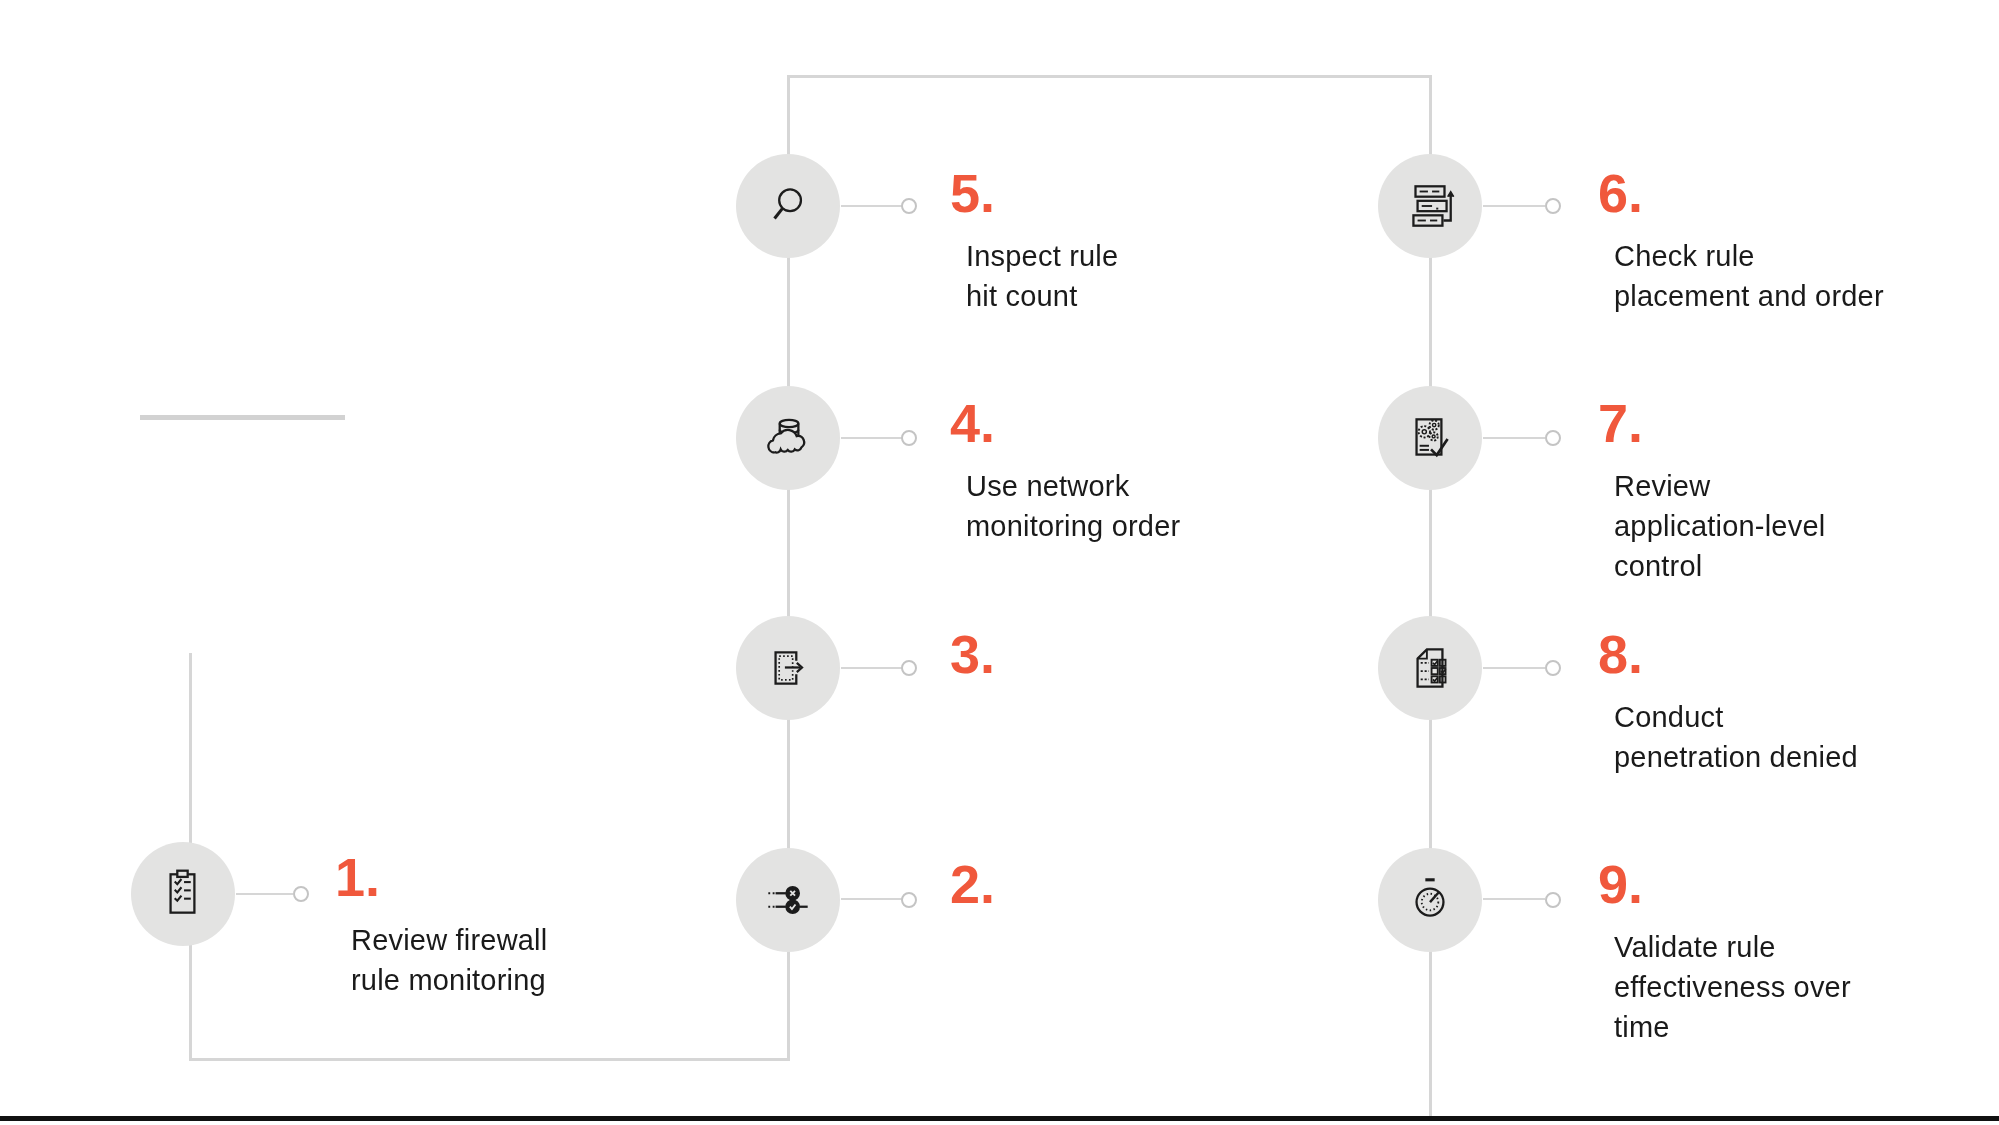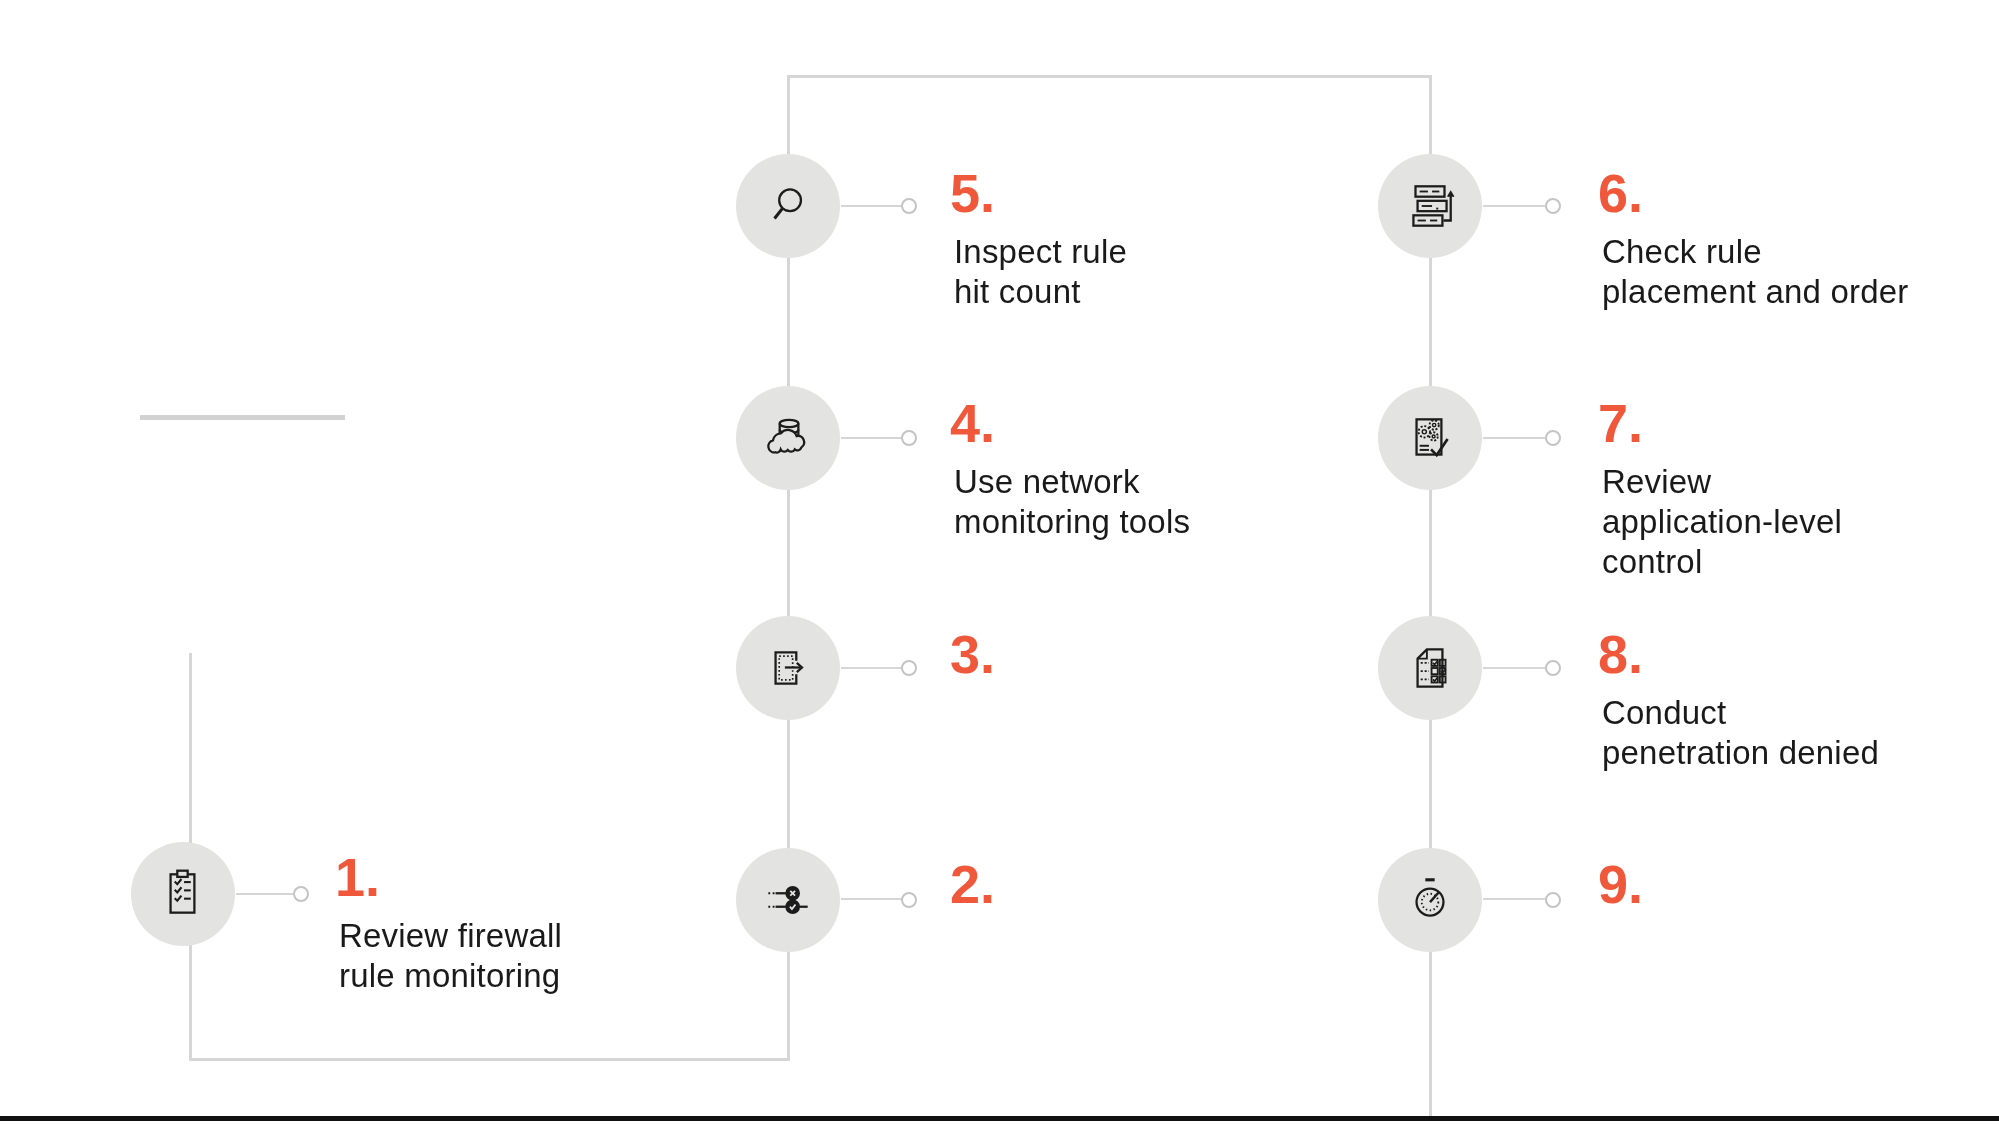--- a/index.html
+++ b/index.html
@@ -23,21 +23,21 @@
   .ring{
     position:absolute;width:16px;height:16px;border-radius:50%;
     border:2.5px solid #c4c4c4;background:#ffffff;box-sizing:border-box;
   }
   .step-text{position:absolute;}
   .step-num{
     font-size:54px;font-weight:bold;color:#f0583c;line-height:1;
     margin:0 0 12px 0;letter-spacing:0px;
   }
   .step-label{
-    font-size:33px;line-height:40px;color:#1a1a1a;margin:4px;
+    font-size:29px;line-height:40px;color:#1a1a1a;margin:16px;
     white-space:pre-line;letter-spacing:0.2px;
   }
   svg{display:block;}
 </style>
 </head>
 <body>
 
 <div class="canvas">
 
   <div class="line" style="left:788px;top:75px;width:644px;height:3px;"></div>
@@ -89,21 +89,21 @@
       <path d="M20,20 a9,3.5 0 0 0 18,0"></path>
       <path d="M20,26 a9,3.5 0 0 0 18,0"></path>
       <path d="M15,42 a6,6 0 0 1 -1.5,-11.8 a8,8 0 0 1 7.4,-6.6 a9,9 0 0 1 15.5,2.6 a6,6 0 0 1 4.6,10.8 a4,4 0 0 1 -6.5,2 a4,4 0 0 1 -6.75,0.6 a4,4 0 0 1 -6.75,-0.6 a4,4 0 0 1 -6,2.4" fill="#e3e3e2"></path>
     </svg>
   </div>
   <div class="stub" style="left:841px;top:437px;width:62px;"></div>
   <div class="ring" style="left:901px;top:430px;"></div>
   <div class="step-text" style="left:950px;top:396px;">
     <p class="step-num">4.</p>
     <p class="step-label">Use network
-monitoring tools</p>
+monitoring order</p>
   </div>
 
   <div class="circle" style="left:736px;top:616px;">
     <svg width="58" height="58" viewBox="0 0 56 56" fill="none" stroke="#1c1c1c" stroke-width="2.2">
       <path d="M36,21 V13 H16 V43 H36 V34"></path>
       <rect x="19.5" y="16.5" width="13" height="23" stroke-width="1.6" stroke-dasharray="1.6 2.2"></rect>
       <line x1="25" y1="27.5" x2="40" y2="27.5"></line>
       <path d="M36.5,23 L41.5,27.5 L36.5,32" fill="none"></path>
     </svg>
   </div>
@@ -209,16 +209,19 @@
       <line x1="23.5" y1="8.5" x2="32.5" y2="8.5" stroke-width="3"></line>
       <circle cx="28" cy="30" r="13"></circle>
       <circle cx="28" cy="30" r="8" stroke-dasharray="1.4 2.4" stroke-width="1.8"></circle>
       <line x1="28" y1="30" x2="36.5" y2="20.5" stroke-width="2.4"></line>
     </svg>
   </div>
   <div class="stub" style="left:1483px;top:898px;width:62px;"></div>
   <div class="ring" style="left:1545px;top:892px;"></div>
   <div class="step-text" style="left:1598px;top:857px;">
     <p class="step-num">9.</p>
+    <p class="step-label">Validate rule
+effectiveness over
+time</p>
   </div>
 
   <div class="bottom-bar"></div>
 </div>
 
 </body></html>

